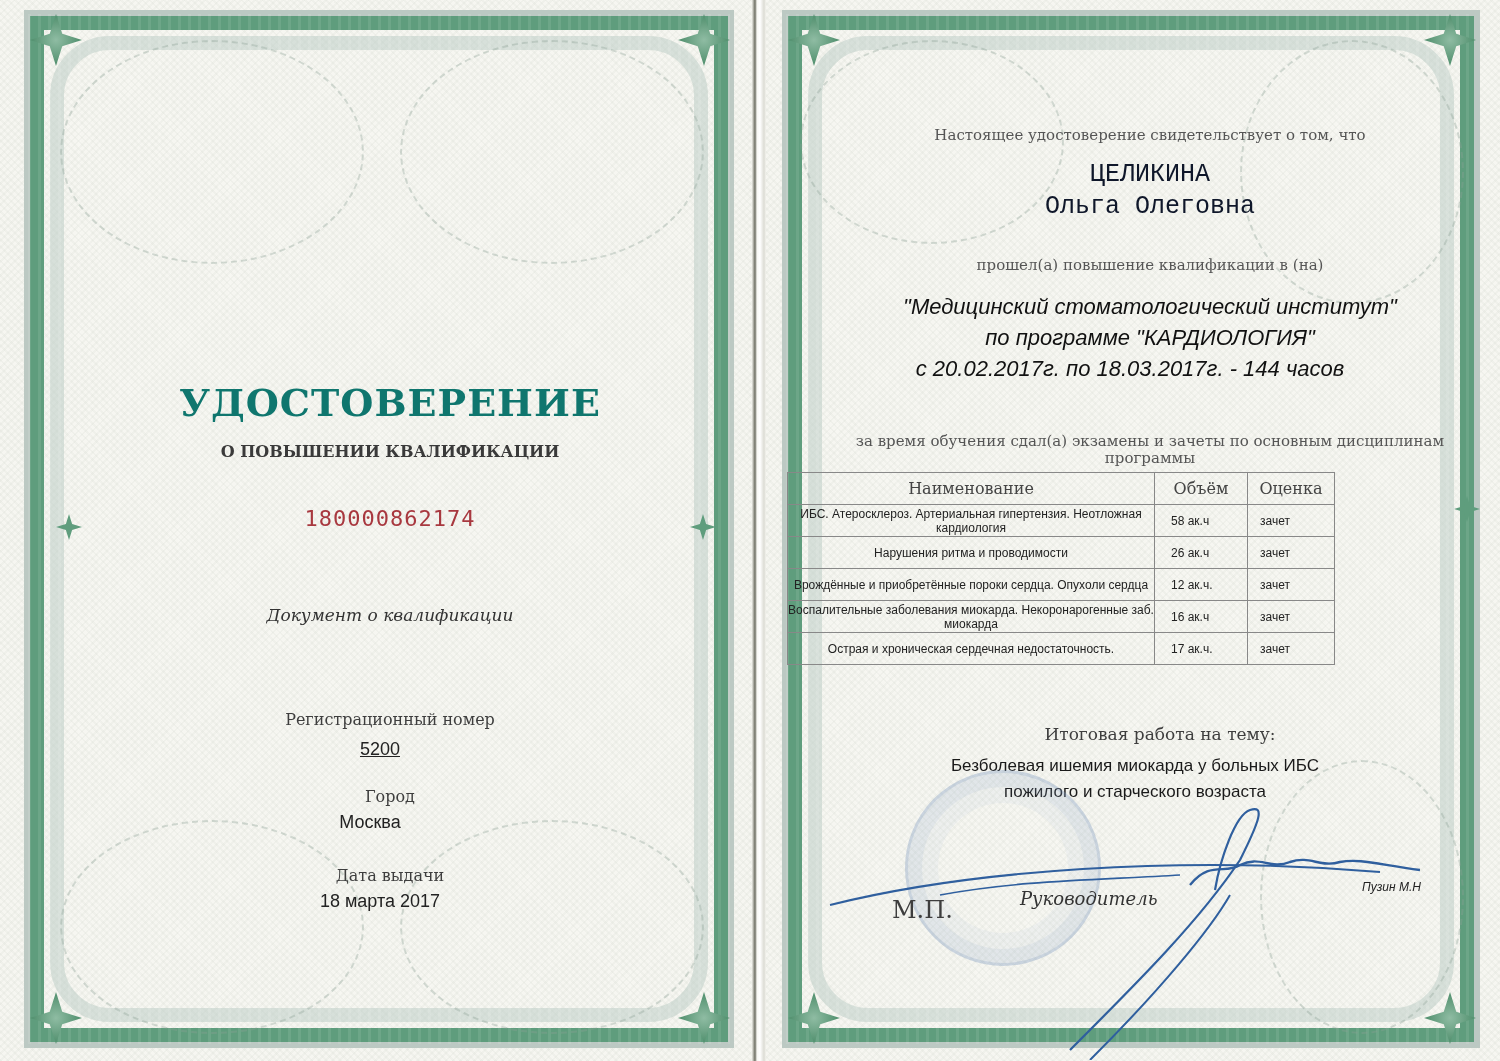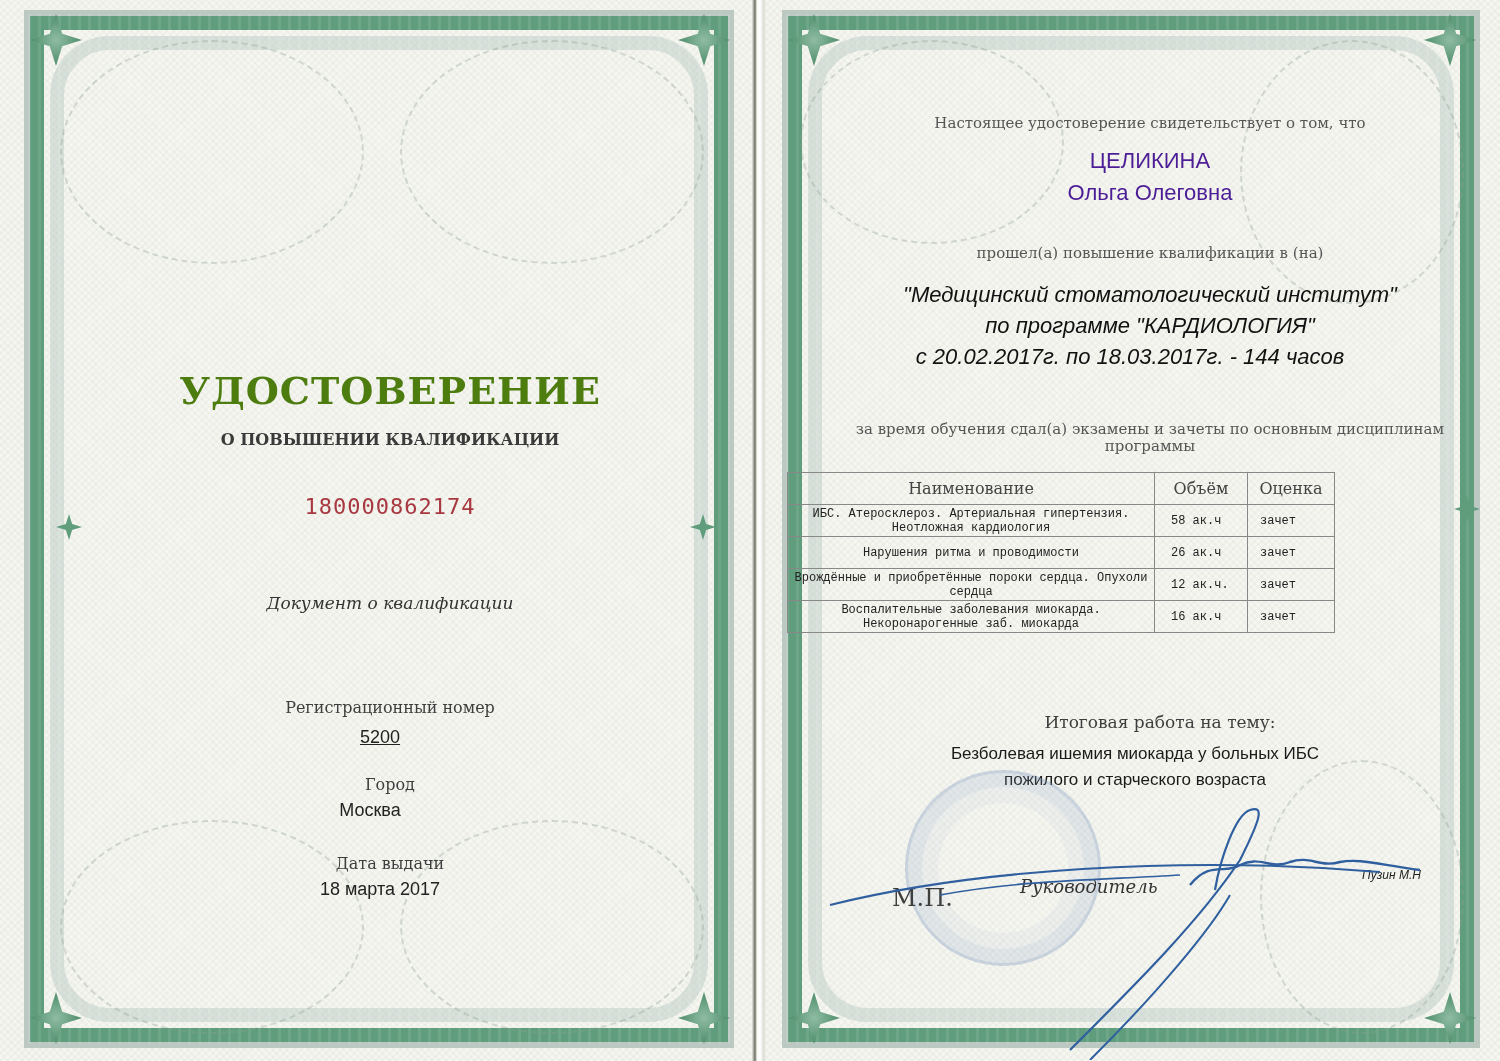--- a/index.html
+++ b/index.html
@@ -50,46 +50,46 @@
   }
   .diamond {
     position:absolute; width:26px; height:26px;
     background:#5f9d7d;
     clip-path:polygon(50% 0,62% 38%,100% 50%,62% 62%,50% 100%,38% 62%,0 50%,38% 38%);
   }
   .guilloche {
     position:absolute; border-radius:50%;
     border:2px dashed rgba(140,160,150,0.35);
   }
-  .txt { position:absolute; text-align:center; white-space:nowrap; }
-  .title { font-size:38px; font-weight:bold; letter-spacing:1px; color:#4d7c0f; }
+  .txt { position:absolute; text-align:center; white-space:nowrap;margin-top:12px; }
+  .title { font-size:38px; font-weight:bold; letter-spacing:1px; color:#0f766e; }
   .subtitle { font-size:16px; font-weight:bold; color:#3a3a3a; }
   .serial { font-family:"DejaVu Sans Mono", monospace; font-size:22px; color:#a8383f; letter-spacing:1px;text-align:center; }
   .italic-serif { font-style:italic; font-size:17px; color:#333; }
   .label-serif { font-size:16px; color:#3e3e3e; }
   .value-sans { font-family:"Liberation Sans", sans-serif; font-size:18px; color:#222; }
   .light-serif { font-size:15px; color:#555; }
-  .name { font-family:Liberation Sans, sans-serif; font-size:22px; color:#4c1d95; }
+  .name { font-family:Liberation Mono, monospace; font-size:25px; color:#0f172a; }
   .inst { font-family:"Liberation Sans", sans-serif; font-style:italic; font-size:22px; color:#111; }
   .thesis { font-family:"Liberation Sans", sans-serif; font-size:17px; color:#1a1a1a; }
 
   table.disc {
     position:absolute; left:787px; top:472px; width:548px;
     border-collapse:collapse;
     border:1.5px solid #666;
   }
   table.disc th, table.disc td {
     border:1px solid #888; padding:0;
   }
   table.disc th {
     font-family:"DejaVu Serif", serif; font-weight:normal;
     font-size:16px; color:#444; height:31px;
   }
   table.disc td {
-    font-family:Liberation Mono, monospace; font-size:12px; color:#222;
+    font-family:Liberation Sans, sans-serif; font-size:12px; color:#222;
     height:31px; text-align:center;
   }
   table.disc td.vol { text-align:left; padding-left:16px; width:76px; }
   table.disc td.grade { text-align:left; padding-left:12px; width:74px; }
 
   .stamp {
     position:absolute; left:905px; top:770px; width:190px; height:190px;
     border-radius:50%;
     border:3px solid rgba(120,150,190,0.35);
     box-shadow: inset 0 0 0 14px rgba(140,165,200,0.12), inset 0 0 0 30px rgba(140,165,200,0.08);
@@ -170,20 +170,25 @@
     <tr>
       <td>Врождённые и приобретённые  пороки сердца. Опухоли сердца</td>
       <td class="vol">12 ак.ч.</td>
       <td class="grade">зачет</td>
     </tr>
     <tr>
       <td>Воспалительные заболевания миокарда. Некоронарогенные заб. миокарда</td>
       <td class="vol">16  ак.ч</td>
       <td class="grade">зачет</td>
     </tr>
+    <tr>
+      <td>Острая и хроническая сердечная недостаточность.</td>
+      <td class="vol">17  ак.ч.</td>
+      <td class="grade">зачет</td>
+    </tr>
   </tbody>
 </table>
 
 <div class="txt label-serif" style="left:860px;top:712px;width:600px;font-size:17px;">Итоговая работа на тему:</div>
 <div class="txt thesis" style="left:835px;top:744px;width:600px;">Безболевая ишемия  миокарда у больных ИБС</div>
 <div class="txt thesis" style="left:835px;top:770px;width:600px;">пожилого и старческого возраста</div>
 
 <div class="stamp"></div>
 
 <div class="txt label-serif" style="left:892px;top:884px;font-size:24px;">М.П.</div>

